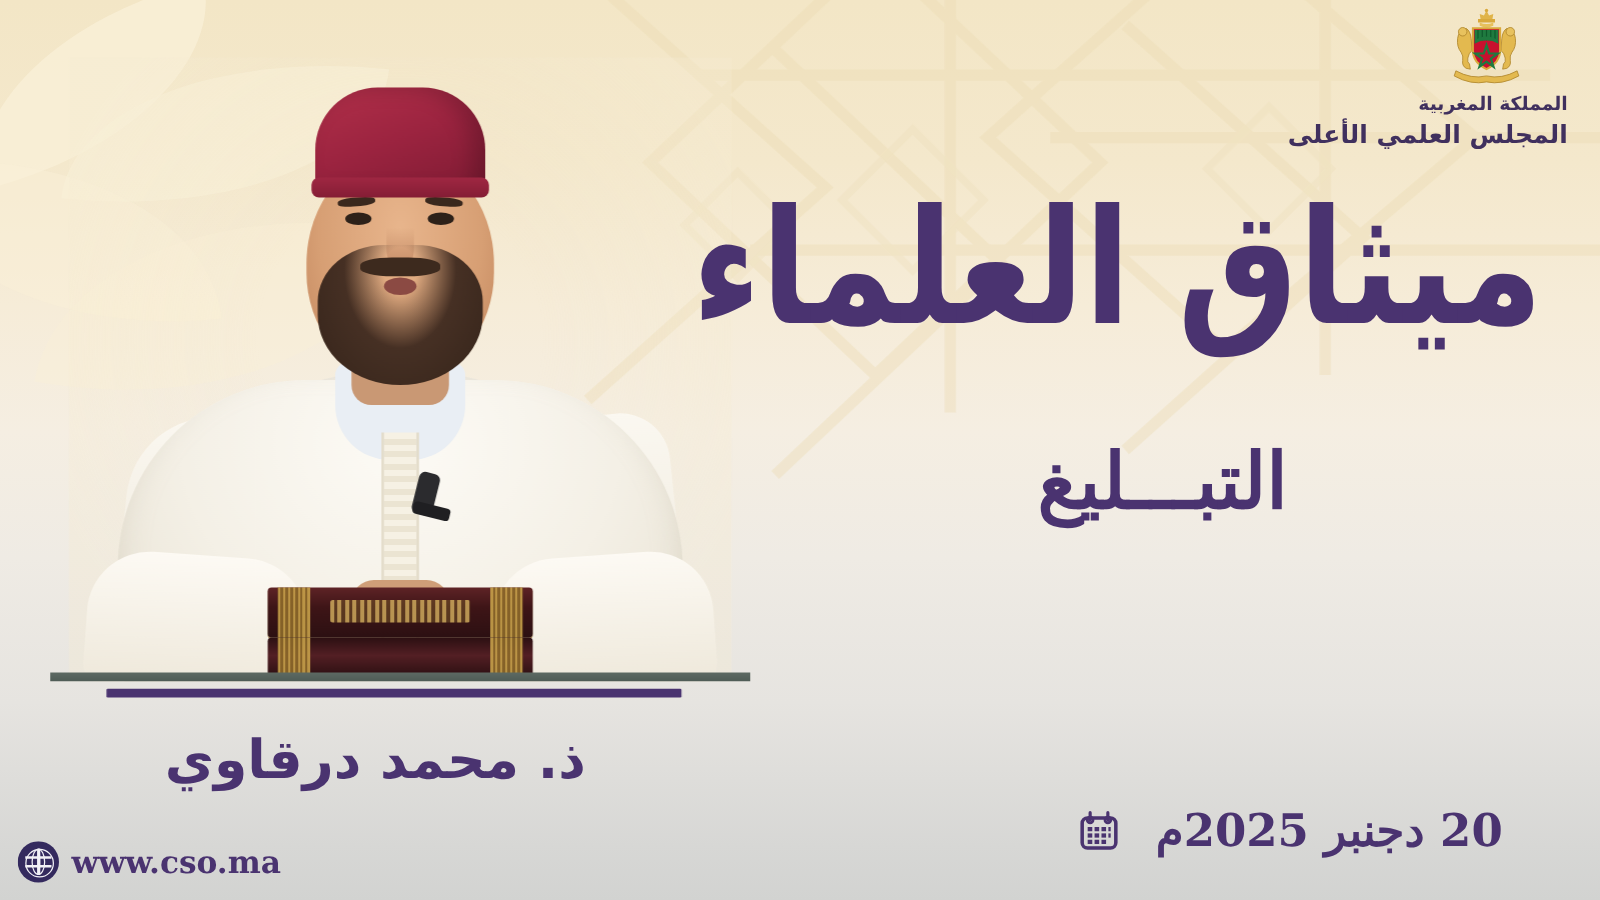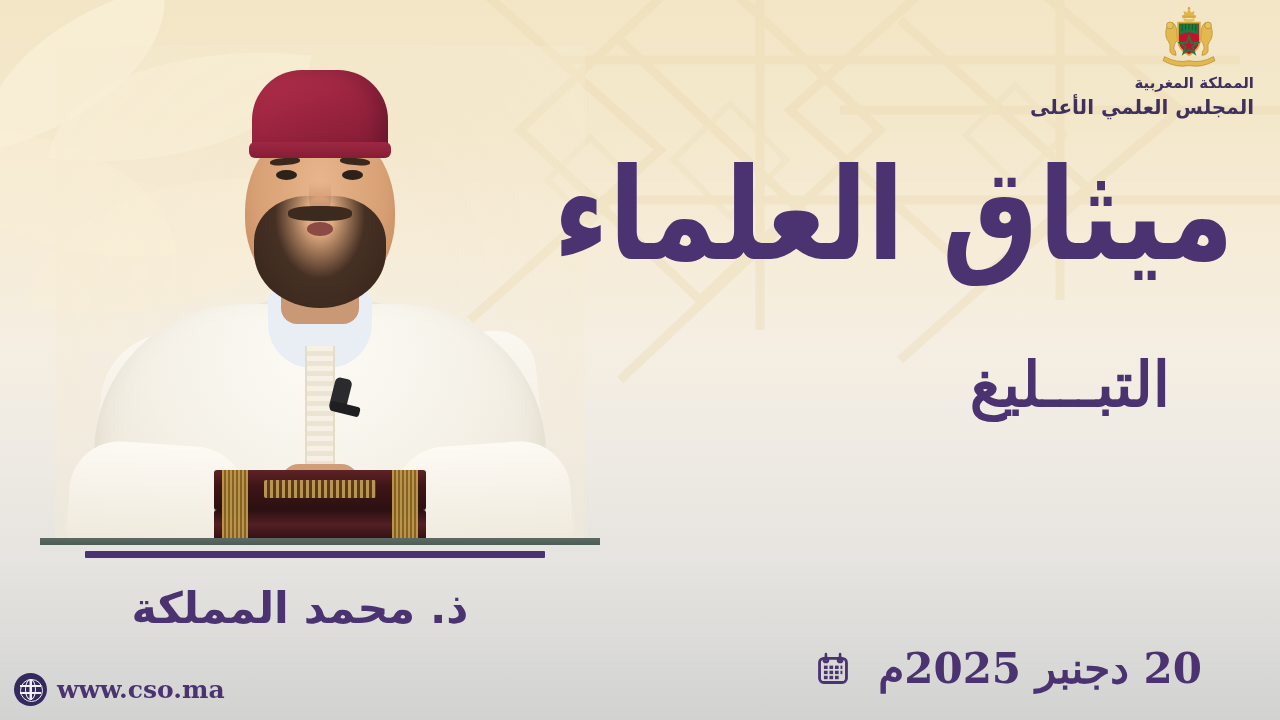--- a/index.html
+++ b/index.html
@@ -393,20 +393,21 @@
     letter-spacing:-6px;
     transform:scaleY(1.18);
     transform-origin:top center;
     white-space:nowrap;
   }
 
   .subtitle-main {
     position:absolute;
     right:110px; top:348px;
     width:480px;
+    text-align:center;
     direction:rtl;
     font-family:"DejaVu Serif","Liberation Serif",serif;
     font-size:62px;
     font-weight:700;
     color:#4a3370;
     white-space:nowrap;
   }
 
   .subtitle-sub {
     position:absolute;
@@ -425,21 +426,21 @@
   .date-row {
     position:absolute;
     right:78px; top:644px;
     display:flex;
     align-items:center;
     gap:12px;
     direction:rtl;
   }
   .date-text {
     font-family:"DejaVu Serif","Liberation Serif",serif;
-    font-size:42px;
+    font-size:36px;
     font-weight:700;
     color:#4a3370;
     direction:rtl;
     white-space:nowrap;
     margin-left:16px;
   }
   .cal-icon { width:34px; height:34px; flex:0 0 34px; }
 
   
   .logo {
@@ -530,21 +531,21 @@
           <div class="gold-band a"></div>
           <div class="gold-band b"></div>
         </div>
       </div>
       <div class="desk"></div>
     </div>
   </div>
 
   <div class="divider"></div>
 
-  <div class="speaker-name">ذ. محمد المملكة</div>
+  <div class="speaker-name">ذ. محمد درقاوي</div>
 
   <div class="website">
     <span class="globe-icon">
       <span class="globe-lines">
         <i class="h1"></i>
           <i class="h2"></i>
           <i class="v"></i>
           <i class="ell"></i>
       </span>
     </span>

